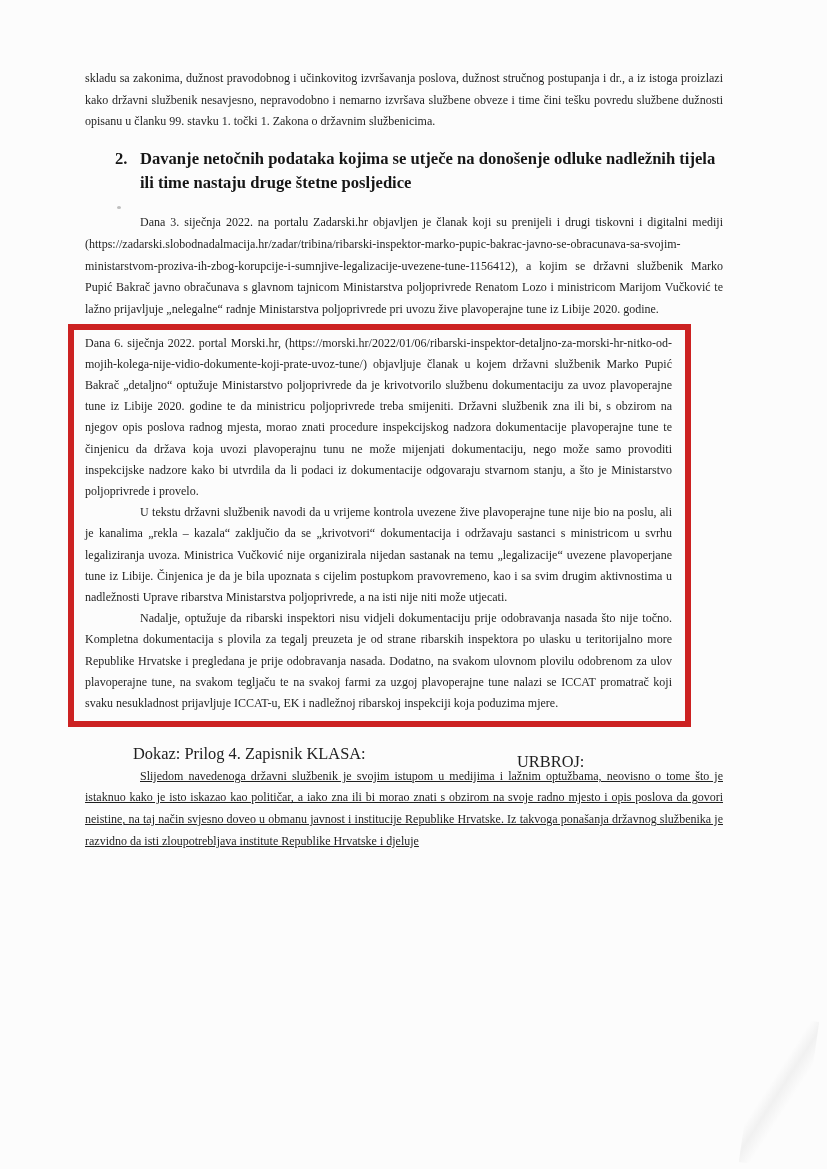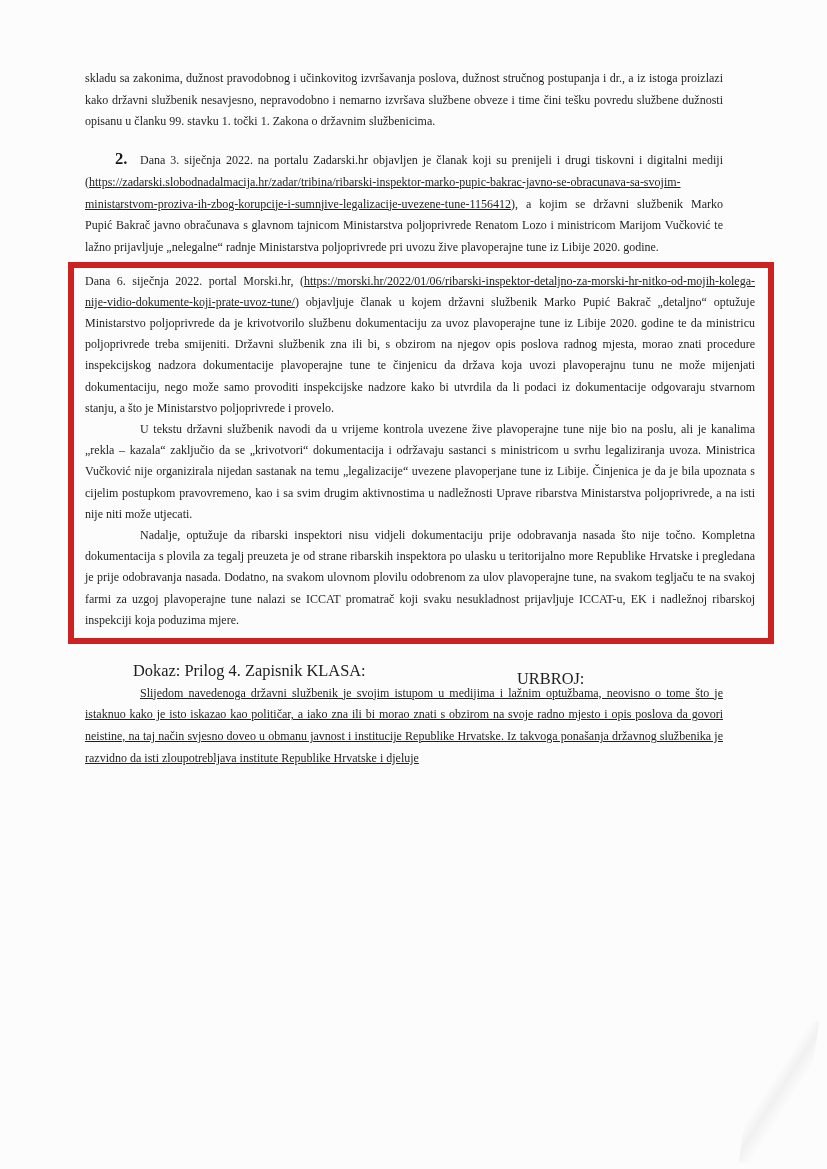--- a/index.html
+++ b/index.html
@@ -23,21 +23,20 @@
     width: 638px;
   }
   p.para {
     margin: 0;
     font-size: 12px;
     line-height: 21.7px;
     text-align: justify;
   }
   .indent { text-indent: 55px; }
   .doclink {
-    text-decoration: underline;
     color: inherit;
     overflow-wrap: break-word;
     margin-top: 8px;
   }
   .heading {
     position: relative;
     margin: 14px 0 17px 0;
     padding-left: 55px;
     font-weight: bold;
     font-size: 16.6px;
@@ -45,21 +44,21 @@
     color: #161616;
     text-align: left;
   }
   .heading .hnum {
     position: absolute;
     left: 30px;
     top: 0;
   }
   .redbox {
     box-sizing: border-box;
-    width: 706px;
+    width: 623px;
     margin: 3px 0 0 -17px;
     border: 6px solid #cc2222;
     padding: 3px 13px 7px 11px;
   }
   .redbox p.para { line-height: 21.2px; }
   .dokaz {
     margin-top: 16px;
     font-size: 16.4px;
     line-height: 22.5px;
   }
@@ -90,20 +89,21 @@
 </style>
 </head>
 <body>
 
 <div class="page">
 
   <p class="para">skladu sa zakonima, dužnost pravodobnog i učinkovitog izvršavanja poslova, dužnost stručnog postupanja i dr., a iz istoga proizlazi kako državni službenik nesavjesno, nepravodobno i nemarno izvršava službene obveze i time čini tešku povredu službene dužnosti opisanu u članku 99. stavku 1. točki 1. Zakona o državnim službenicima.</p>
 
   <div class="heading">
     <span class="hnum">2.</span>
+    <span>Davanje netočnih podataka kojima se utječe na donošenje odluke nadležnih tijela ili time nastaju druge štetne posljedice</span>
   </div>
 
   <p class="para indent"><span>Dana 3. siječnja 2022. na portalu Zadarski.hr objavljen je članak koji su prenijeli i drugi tiskovni i digitalni mediji (</span><span class="doclink">https://zadarski.slobodnadalmacija.hr/zadar/tribina/ribarski-inspektor-marko-pupic-bakrac-javno-se-obracunava-sa-svojim-ministarstvom-proziva-ih-zbog-korupcije-i-sumnjive-legalizacije-uvezene-tune-1156412</span><span>), a kojim se državni službenik Marko Pupić Bakrač javno obračunava s glavnom tajnicom Ministarstva poljoprivrede Renatom Lozo i ministricom Marijom Vučković te lažno prijavljuje „nelegalne“ radnje Ministarstva poljoprivrede pri uvozu žive plavoperajne tune iz Libije 2020. godine.</span></p>
 
   <div class="redbox">
     <p class="para"><span>Dana 6. siječnja 2022. portal Morski.hr, (</span><span class="doclink">https://morski.hr/2022/01/06/ribarski-inspektor-detaljno-za-morski-hr-nitko-od-mojih-kolega-nije-vidio-dokumente-koji-prate-uvoz-tune/</span><span>) objavljuje članak u kojem državni službenik Marko Pupić Bakrač „detaljno“ optužuje Ministarstvo poljoprivrede da je krivotvorilo službenu dokumentaciju za uvoz plavoperajne tune iz Libije 2020. godine te da ministricu poljoprivrede treba smijeniti. Državni službenik zna ili bi, s obzirom na njegov opis poslova radnog mjesta, morao znati procedure inspekcijskog nadzora dokumentacije plavoperajne tune te činjenicu da država koja uvozi plavoperajnu tunu ne može mijenjati dokumentaciju, nego može samo provoditi inspekcijske nadzore kako bi utvrdila da li podaci iz dokumentacije odgovaraju stvarnom stanju, a što je Ministarstvo poljoprivrede i provelo.</span></p>
     <p class="para indent">U tekstu državni službenik navodi da u vrijeme kontrola uvezene žive plavoperajne tune nije bio na poslu, ali je kanalima „rekla – kazala“ zaključio da se „krivotvori“ dokumentacija i održavaju sastanci s ministricom u svrhu legaliziranja uvoza. Ministrica Vučković nije organizirala nijedan sastanak na temu „legalizacije“ uvezene plavoperjane tune iz Libije. Činjenica je da je bila upoznata s cijelim postupkom pravovremeno, kao i sa svim drugim aktivnostima u nadležnosti Uprave ribarstva Ministarstva poljoprivrede, a na isti nije niti može utjecati.</p>
     <p class="para indent">Nadalje, optužuje da ribarski inspektori nisu vidjeli dokumentaciju prije odobravanja nasada što nije točno. Kompletna dokumentacija s plovila za tegalj preuzeta je od strane ribarskih inspektora po ulasku u teritorijalno more Republike Hrvatske i pregledana je prije odobravanja nasada. Dodatno, na svakom ulovnom plovilu odobrenom za ulov plavoperajne tune, na svakom tegljaču te na svakoj farmi za uzgoj plavoperajne tune nalazi se ICCAT promatrač koji svaku nesukladnost prijavljuje ICCAT-u, EK i nadležnoj ribarskoj inspekciji koja poduzima mjere.</p>
   </div>
 

